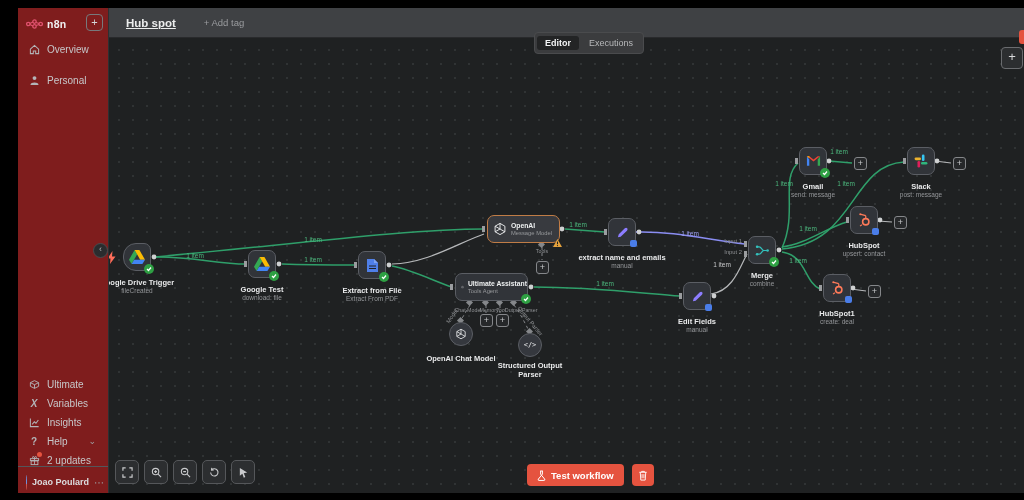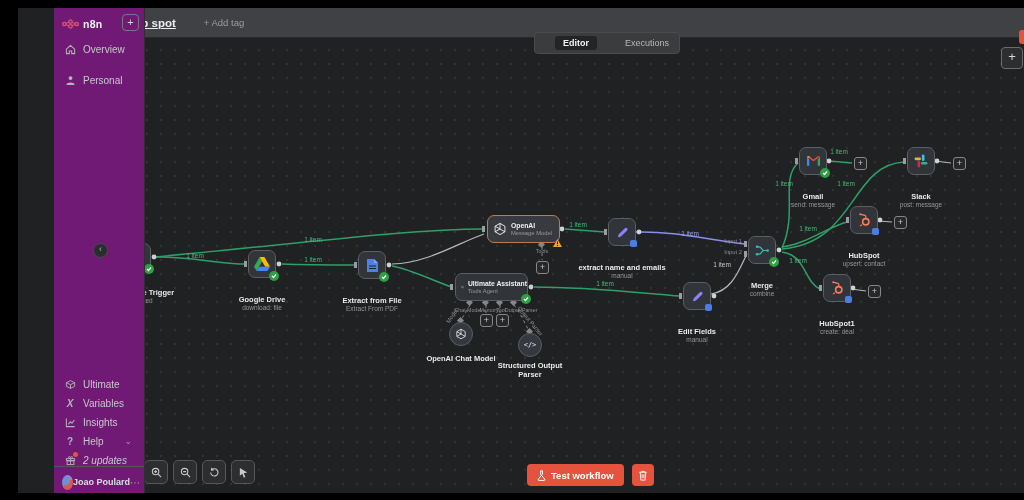--- a/index.html
+++ b/index.html
@@ -1,32 +1,32 @@
 <!DOCTYPE html>
 <html><head>
 <meta charset="utf-8">
 <style>
   html,body{margin:0;padding:0;background:#000;}
   .screen{position:relative;width:1024px;height:500px;background:#000;overflow:hidden;
           font-family:"Liberation Sans",sans-serif;-webkit-font-smoothing:antialiased;}
   .app{position:absolute;left:18px;top:8px;width:1006px;height:485px;background:#1f2122;}
 
   
-  .sidebar{position:absolute;left:0;top:0;width:90px;height:100%;background:#701a75;
-           border-right:1px solid #2e3032;z-index:30;margin-left:36px;}
+  .sidebar{position:absolute;left:0;top:0;width:90px;height:100%;background:#7f1d1d;
+           border-right:1px solid #2e3032;z-index:30;}
   .logo-row{position:absolute;left:8px;top:7px;right:6px;height:18px;display:flex;align-items:center;gap:4px;}
   .logo-text{font-size:10.5px;font-weight:bold;color:#f0f1f2;letter-spacing:.3px;}
   .side-plus{position:absolute;right:5px;top:6px;width:15px;height:15px;border:1px solid #77797c;border-radius:4px;
              color:#d3d4d6;font-size:11px;line-height:14px;text-align:center;cursor:pointer;}
   .side-item{position:absolute;left:10px;display:flex;align-items:center;gap:7px;color:#c7c8ca;font-size:10px;cursor:pointer;white-space:nowrap;}
   .side-item .sic{width:12px;height:12px;flex:0 0 12px;display:inline-flex;align-items:center;justify-content:center;color:#b3b5b8;font-size:10px;font-weight:bold;}
   .side-chev{position:absolute;right:8px;color:#9fa1a4;font-size:9px;}
   .gift-dot{position:absolute;width:5px;height:5px;border-radius:50%;background:#e5533f;right:-2px;top:-2px;}
   .side-divider{position:absolute;left:0;right:0;top:458px;border-top:1px solid #54565a;}
-  .user-row{position:absolute;left:8px;top:465px;right:4px;height:18px;display:flex;align-items:center;}
+  .user-row{position:absolute;left:8px;top:465px;right:4px;height:18px;display:flex;align-items:center;gap:5px;}
   .avatar{width:15px;height:15px;border-radius:50%;background:
       radial-gradient(circle at 30% 35%,#6f8fd8 0 40%,transparent 41%),
       radial-gradient(circle at 70% 70%,#d45b52 0 45%,transparent 46%),
       linear-gradient(135deg,#8a9fd8,#c66)}
   .user-name{font-size:9px;color:#dcdddf;font-weight:bold;white-space:nowrap;}
   .user-more{margin-left:auto;color:#9fa1a4;font-size:10px;cursor:pointer;}
 
   
   .topbar{position:absolute;left:90px;top:0;right:0;height:29px;background:#3f4144;
           border-bottom:1px solid #292a2c;display:flex;align-items:center;z-index:20;}
@@ -40,40 +40,40 @@
              color:#e7e8e9;font-size:10px;line-height:17px;cursor:pointer;}
   .save-btn{height:19px;padding:0 12px;border:none;border-radius:4px;background:#e5533f;
             color:#fff;font-size:10px;font-weight:bold;line-height:19px;cursor:pointer;}
   .hist-ic{width:14px;height:14px;color:#aeb0b3;cursor:pointer;}
   .tb-dash{color:#9fa1a4;font-size:10px;}
   .red-sliver{position:absolute;right:0;top:22px;width:5px;height:14px;background:#e5533f;border-radius:3px 0 0 3px;z-index:40;}
 
   
   .tabs{position:absolute;left:516px;top:24px;height:18px;background:#3b3c3e;border:1px solid #4a4b4d;
         border-radius:4px;display:flex;align-items:center;padding:1px 2px;gap:2px;z-index:35;}
-  .tab{font-size:9px;padding:2px 8px;border-radius:3px;color:#b7b8ba;cursor:pointer;margin-left:18px;}
+  .tab{font-size:9px;padding:2px 8px;border-radius:3px;color:#b7b8ba;cursor:pointer;}
   .tab.active{background:#232425;color:#f2f3f4;font-weight:bold;}
 
   
   .canvas{position:absolute;left:90px;top:29px;right:0;bottom:0;background:#1f2122;overflow:hidden;
       background-image:radial-gradient(#303334 1px,transparent 1.1px);background-size:14px 14px;background-position:4px 6px;}
   .conn-svg{position:absolute;left:0;top:0;z-index:1;}
 
   .node{position:absolute;background:#313439;border:1.4px solid #5b5e64;border-radius:7px;z-index:5;
         display:flex;align-items:center;justify-content:center;cursor:pointer;box-sizing:border-box;}
   .node.sq{width:28px;height:28px;}
   .node.trig{border-radius:13px 7px 7px 13px;}
   .node.wide{width:73px;height:28px;justify-content:flex-start;padding-left:5px;gap:4px;}
   .node.openai-sel{border-color:#c07c46;background:#383a3f;}
   .node-circ{position:absolute;width:24px;height:24px;border-radius:50%;background:#35383e;border:1.4px solid #5b5e64;
              display:flex;align-items:center;justify-content:center;z-index:5;cursor:pointer;box-sizing:border-box;}
   .wn-text{display:flex;flex-direction:column;line-height:1.15;}
   .wn-name{font-size:6.8px;font-weight:bold;color:#eef0f1;white-space:nowrap;}
   .wn-sub{font-size:5.8px;color:#96989b;white-space:nowrap;}
-  .nlabel{position:absolute;top:44px;left:50%;transform:translateX(-50%);width:110px;text-align:center;line-height:1.25;pointer-events:none;}
+  .nlabel{position:absolute;top:34px;left:50%;transform:translateX(-50%);width:110px;text-align:center;line-height:1.25;pointer-events:none;}
   .nname{font-size:7.5px;font-weight:bold;color:#e9eaeb;white-space:nowrap;}
   .nsub{font-size:6.5px;color:#95979a;white-space:nowrap;}
   .clabel{position:absolute;transform:translateX(-50%);font-size:6.5px;z-index:4;white-space:nowrap;pointer-events:none;}
   .cl-green{color:#4db87e;}
   .cl-white{color:#c9cacc;}
   .cl-purple{color:#9fa2f5;}
   .cl-right{transform:translateX(-100%);}
   .check{position:absolute;right:-4px;bottom:-4px;width:10px;height:10px;border-radius:50%;background:#2ea043;
          display:flex;align-items:center;justify-content:center;z-index:6;}
   .badge-blue{position:absolute;right:-2px;bottom:-2px;width:7px;height:7px;border-radius:2px;background:#4a7de8;z-index:6;}
@@ -156,21 +156,21 @@
               <path d="M3.5 8 L5.8 5.2 L7.6 6.8 L10.2 3.2" fill="none" stroke="#b3b5b8" stroke-width="1.1"></path>
             </svg>
       </span>
       <span>Insights</span>
     </div>
     <div class="side-item" style="top:427px;right:4px;">
       <span class="sic">?</span>
       <span>Help</span>
       <span class="side-chev">⌄</span>
     </div>
-    <div class="side-item" style="top:446px;font-style:italic;">
+    <div class="side-item" style="top:446px;">
       <span class="sic" style="position:relative;">
         <svg width="11" height="11" viewBox="0 0 12 12">
               <rect x="1.5" y="4" width="9" height="2" fill="none" stroke="#b3b5b8" stroke-width="1"></rect>
               <rect x="2.3" y="6.5" width="7.4" height="4" fill="none" stroke="#b3b5b8" stroke-width="1"></rect>
               <path d="M6 4 V10.5 M6 4 C4 4 3.2 2 4.4 1.6 C5.5 1.2 6 2.8 6 4 C6 2.8 6.5 1.2 7.6 1.6 C8.8 2 8 4 6 4" fill="none" stroke="#b3b5b8" stroke-width="0.9"></path>
             </svg>
         <span class="gift-dot"></span>
       </span>
       <span>2 updates</span>
     </div>
@@ -307,21 +307,21 @@
         <path d="M8.4 0 L0 14.5 L3.9 21 L12.3 6.5 Z" fill="#34a853"></path>
         <path d="M8.4 0 H15.6 L24 14.5 H16.8 Z" fill="#fbbc04"></path>
         <path d="M3.9 21 L7.7 14.5 H24 L20.1 21 Z" fill="#4285f4"></path>
       </svg>
       <span class="check">
             <svg width="6" height="6" viewBox="0 0 6 6">
               <path d="M1 3 L2.5 4.5 L5 1.5" stroke="#fff" stroke-width="1.2" fill="none"></path>
             </svg>
           </span>
       <div class="nlabel">
-            <div class="nname">Google Drive</div>
+            <div class="nname">Google Test</div>
             <div class="nsub">download: file</div>
           </div>
     </div>
 
     <div class="node sq" style="left:250px;top:214px;">
       <svg width="13" height="15" viewBox="0 0 13 15">
         <path d="M1 1 H8 L12 5 V14 H1 Z" fill="#4f7fe8"></path>
         <path d="M8 1 L8 5 H12" fill="#7ea3f0"></path>
         <path d="M3 8 H10 M3 10.5 H10" stroke="#1f2122" stroke-width="1"></path>
       </svg>

